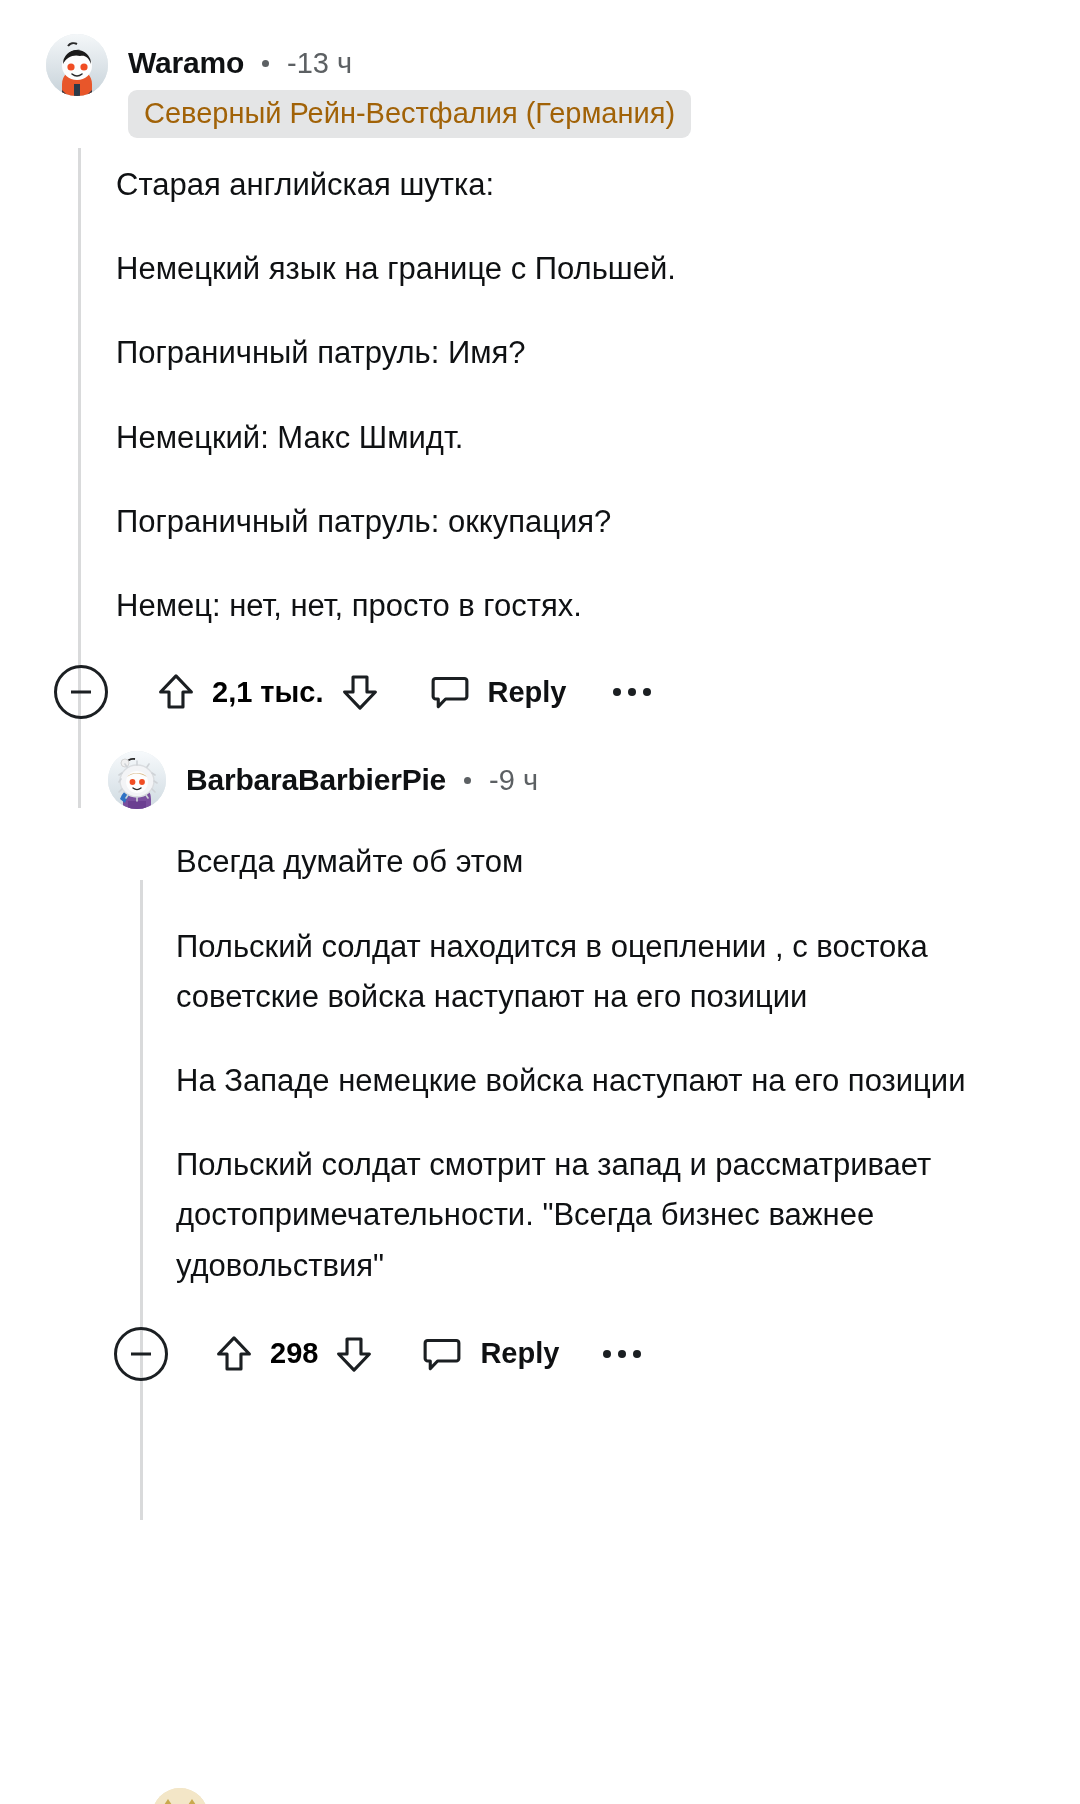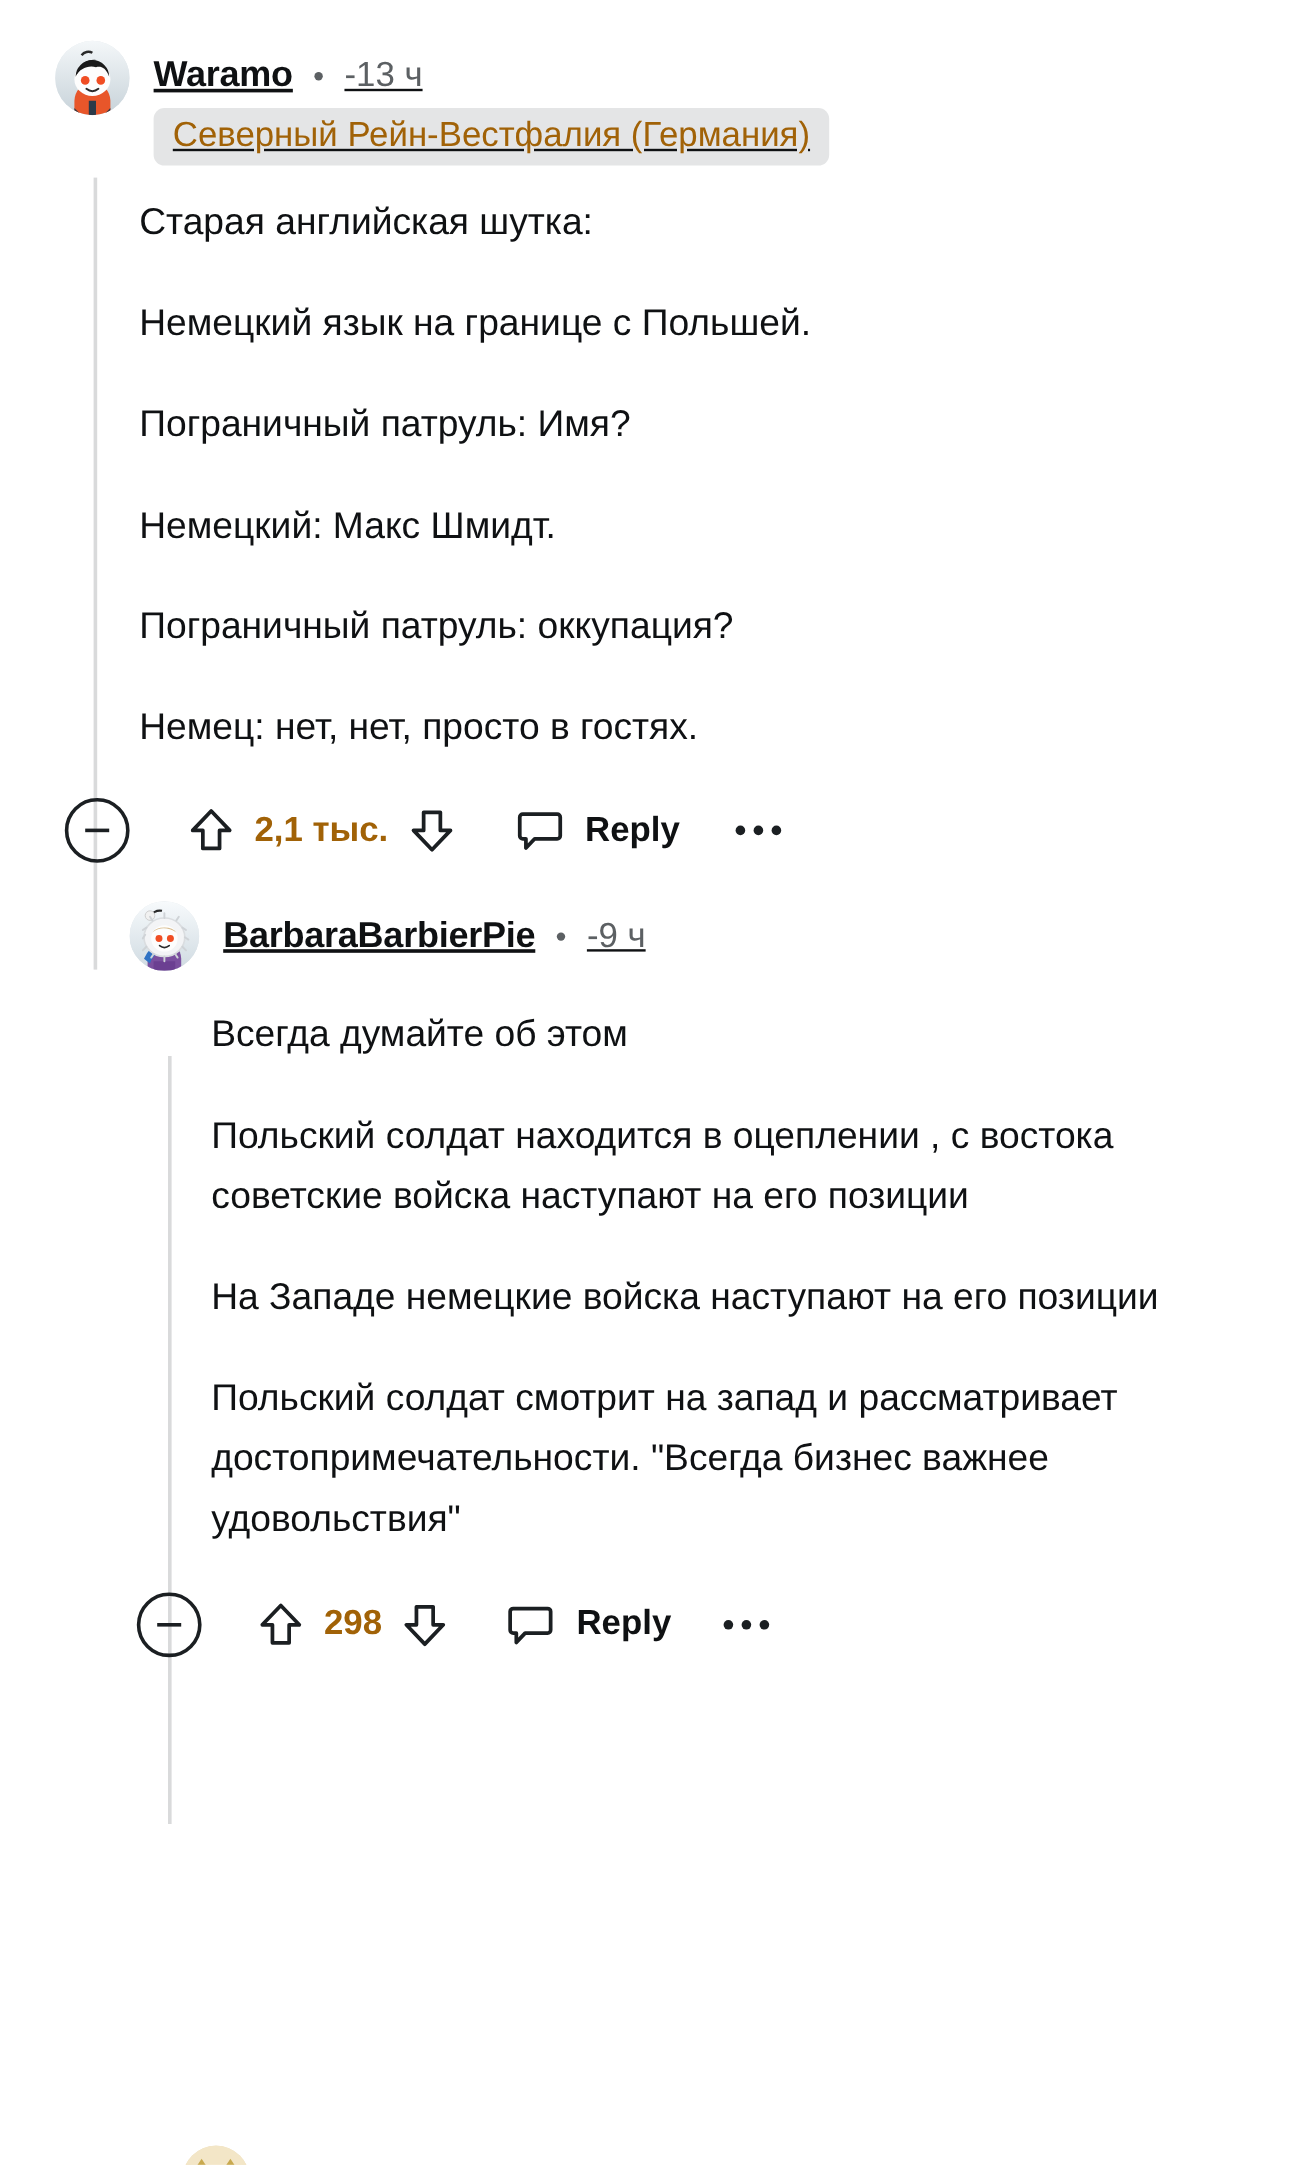--- a/index.html
+++ b/index.html
@@ -30,21 +30,20 @@
   .c-header {
     display: flex;
     align-items: flex-start;
     gap: 20px;
   }
   .c-headtext {
     display: flex;
     flex-direction: column;
     gap: 6px;
     padding-top: 8px;
-    text-decoration: underline;
   }
   .c-nameline {
     display: flex;
     align-items: center;
     gap: 18px;
     height: 42px;
   }
   .c-name {
     font-size: 30px;
     font-weight: 700;
@@ -129,21 +128,21 @@
     background: #1b1f22;
   }
   .votes {
     display: flex;
     align-items: center;
     gap: 14px;
   }
   .score {
     font-size: 29px;
     font-weight: 700;
-    color: #a16207;
+    color: #000000;
     white-space: nowrap;
   }
   .reply-btn {
     display: flex;
     align-items: center;
     gap: 16px;
   }
   .reply-label {
     font-size: 29px;
     font-weight: 700;

